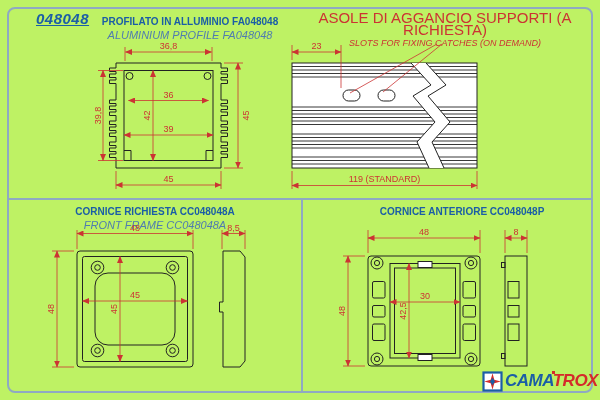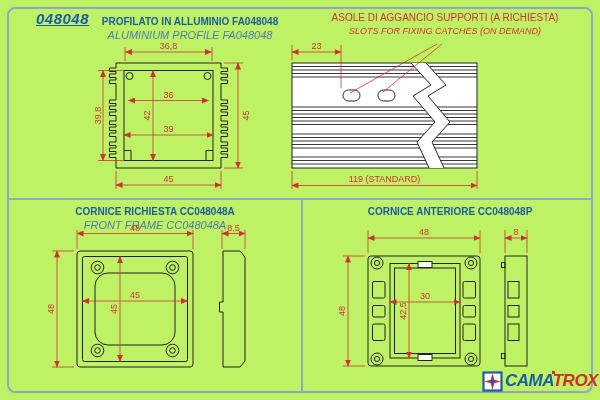--- a/index.html
+++ b/index.html
@@ -7,26 +7,26 @@
         font-family:"Liberation Sans",sans-serif;}
   .page-border{position:absolute;top:7px;left:7px;right:7px;bottom:7px;
         border:2px solid #8fa9c2;border-radius:8px;}
   .divider-h{position:absolute;left:9px;right:9px;top:198px;height:2px;background:#8fa9c2;}
   .divider-v{position:absolute;left:301px;top:199px;height:193px;width:2px;background:#8fa9c2;}
   .part-number{position:absolute;left:36px;top:10px;color:#1b5ea6;font-size:15px;
         font-weight:bold;font-style:italic;letter-spacing:.5px;text-decoration:underline;}
   .title-block{position:absolute;text-align:center;line-height:12px;}
   .title-block .t{color:#1b5ea6;font-weight:bold;font-size:10px;}
   .title-block .s{color:#4f7cb0;font-style:italic;font-size:11px;margin-top:1px;}
-  .title-block.red .t{color:#cc3333;font-weight:normal;font-size:10px;}
+  .title-block.red .t{color:#cc3333;font-weight:normal;font-size:15px;}
   .title-block.red .s{color:#cc3333;font-style:italic;font-size:9px;}
   .tb-profile{left:55px;top:16px;width:270px;}
   .tb-slots{left:305px;top:12px;width:280px;}
   .tb-front{left:25px;top:206px;width:260px;}
-  .tb-rear{left:315px;top:206px;width:270px;}
+  .tb-rear{left:327px;top:206px;width:270px;}
   svg{position:absolute;overflow:visible;}
   svg text{font-family:"Liberation Sans",sans-serif;font-size:9px;fill:#cc3333;}
   .logo{position:absolute;left:482px;top:369px;height:24px;display:flex;align-items:center;}
   .logo-text{position:relative;font-weight:bold;font-style:italic;font-size:17px;
         letter-spacing:-0.5px;margin-left:2px;white-space:nowrap;}
   .logo-cama{color:#1b5ea6;text-align:right;}
   .logo-trox{color:#d42b2b;margin-top:25px;}
   .logo-srl{color:#d42b2b;font-size:8px;margin-left:2px;}
   .logo-dot{position:absolute;left:47px;top:0px;width:3px;height:3px;background:#d42b2b;}
 </style>

